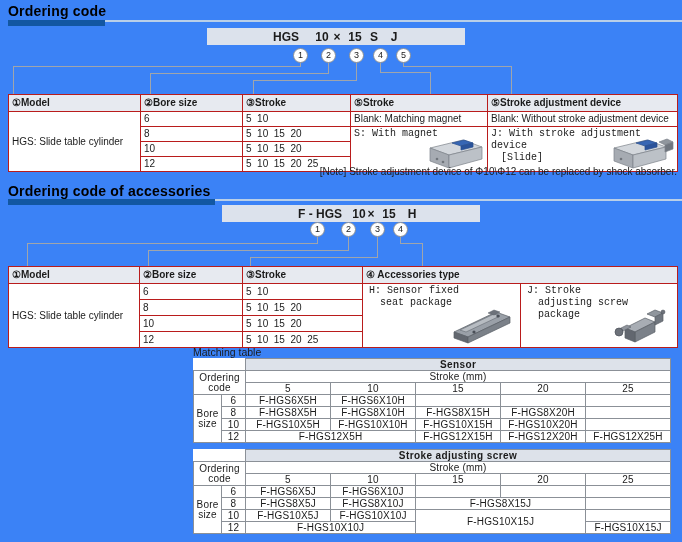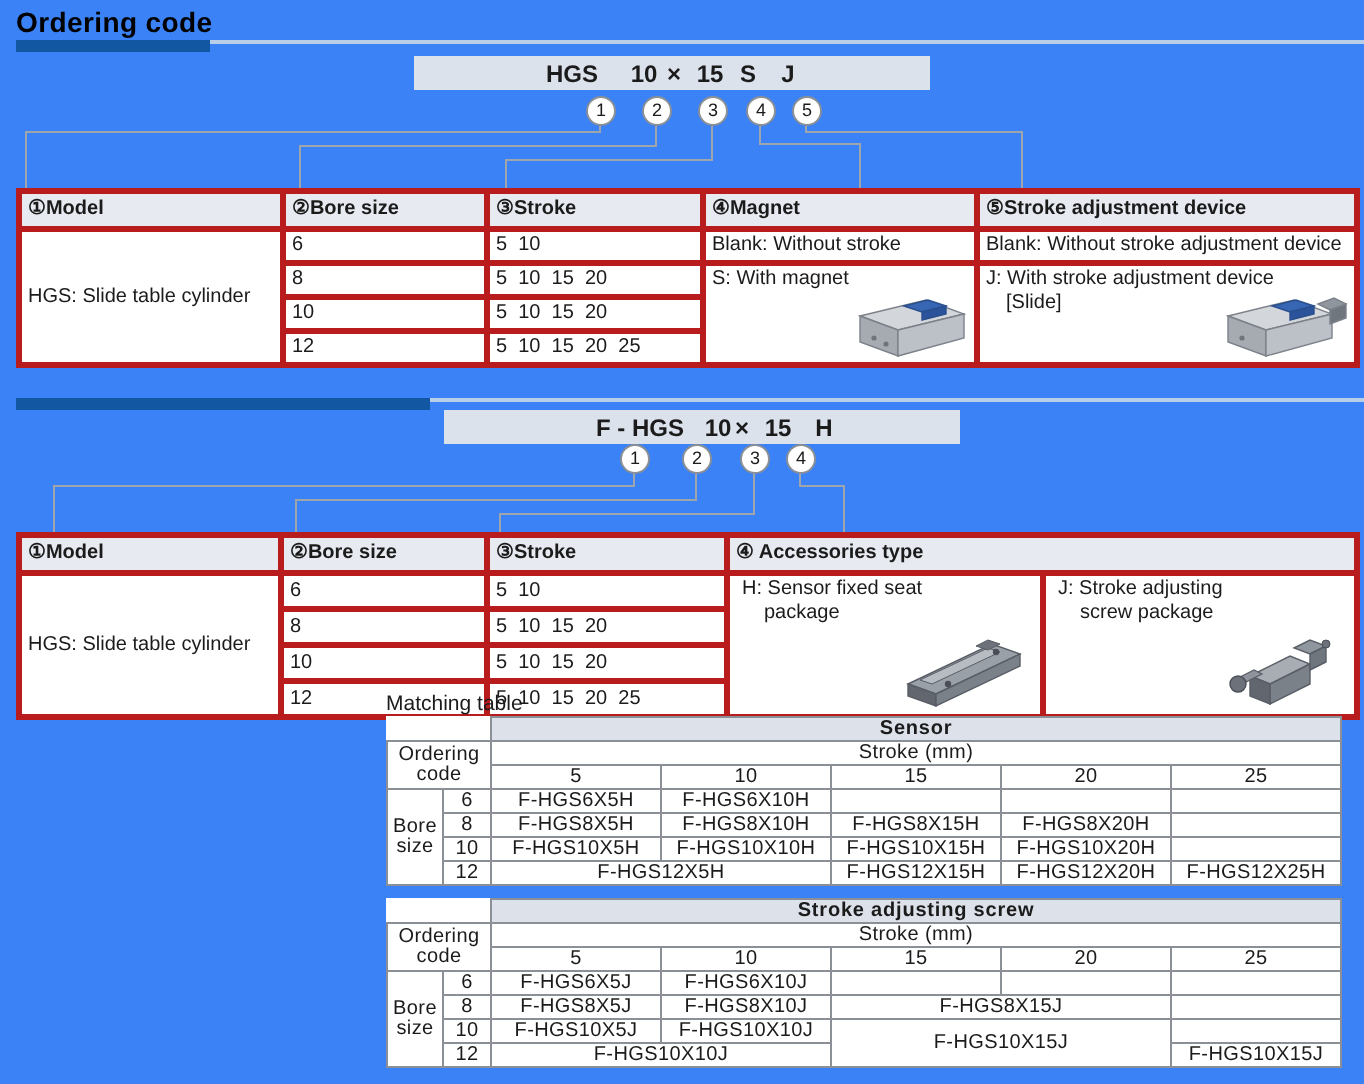--- a/index.html
+++ b/index.html
@@ -13,30 +13,30 @@
 
   .codebar{background:#dce2ec;height:17px;}
   .codepart{position:absolute;top:2px;font-size:12px;font-weight:bold;text-align:center;white-space:nowrap;}
 
   .circle{position:absolute;width:13px;height:13px;border:1px solid #8a8f96;border-radius:50%;
           background:#fff;font-size:9px;line-height:13px;text-align:center;font-weight:normal;}
 
   svg.connectors{position:absolute;left:0;top:0;pointer-events:none;}
 
   table{border-collapse:collapse;table-layout:fixed;position:absolute;background:#fff;}
-  .t1 th,.t1 td{border:3px solid #b91c1c;font-size:10px;padding:1px 3px;vertical-align:middle;
+  .t1 th,.t1 td{border:1px solid #b91c1c;font-size:10px;padding:1px 3px;vertical-align:middle;
                 overflow:hidden;line-height:12px;}
   .t1 th{background:#e7eaf0;text-align:left;font-weight:bold;height:14px;}
   .t1 td{height:11px;}
   .t1{border:1px solid #666c73;}
   .t2 td{height:13px;}
   .model-cell{padding-left:5px;margin-left:24px;}
   .stroke-cell{white-space:pre;}
   .dash{border-bottom-style:dashed !important;}
-  .img-cell{position:relative;vertical-align:top !important;}
+  .img-cell{position:relative;vertical-align:top !important;font-family:Liberation Mono, monospace;}
   .img-cell .pic{position:absolute;right:2px;bottom:1px;}
   .note-line{margin-left:10px;}
   .acc-text{width:96px;padding-left:14px;text-indent:-11px;line-height:12px;}
 
   .note{font-size:10px;text-align:right;white-space:nowrap;}
   .mt-label{font-size:10.5px;}
 
   .mt td{border:1px solid #8b9097;font-size:10px;text-align:center;padding:0 2px;line-height:11px;
          overflow:hidden;letter-spacing:.2px;}
   .mt .ghost{border:none;background:#fff;}
@@ -88,28 +88,28 @@
         <col style="width:102px">
         <col style="width:108px">
         <col style="width:137px">
         <col style="width:190px">
       </colgroup>
     <tbody>
         <tr>
       <th>①Model</th>
       <th>②Bore size</th>
       <th>③Stroke</th>
-      <th>④Magnet</th>
+      <th>⑤Stroke</th>
       <th>⑤Stroke adjustment device</th>
     </tr>
     <tr>
       <td rowspan="4" class="model-cell">HGS: Slide table cylinder</td>
       <td>6</td>
       <td class="stroke-cell">5  10</td>
-      <td class="dash">Blank: Without stroke</td>
+      <td class="dash">Blank: Matching magnet</td>
       <td class="dash">Blank: Without stroke adjustment device</td>
     </tr>
     <tr>
       <td>8</td>
       <td class="stroke-cell">5  10  15  20</td>
       <td rowspan="3" class="img-cell">
         <div>S: With magnet</div>
         <svg class="pic" width="58" height="34" viewBox="0 0 58 34">
           <polygon points="3,12 36,4 55,11 22,19" fill="#d3d7dc" stroke="#7d828a" stroke-width="0.7"></polygon>
           <polygon points="3,12 22,19 22,32 3,25" fill="#a6abb2" stroke="#7d828a" stroke-width="0.7"></polygon>
@@ -139,21 +139,23 @@
       <td>10</td>
       <td class="stroke-cell">5  10  15  20</td>
     </tr>
     <tr>
       <td>12</td>
       <td class="stroke-cell">5  10  15  20  25</td>
     </tr>
   </tbody>
     </table>
 
-
+  <div class="abs note" style="right:5px;top:166px">[Note] Stroke adjustment device of Φ10\Φ12 can be replaced by shock absorber.</div>
+
+  <div class="abs sec-title" style="left:8px;top:183px">Ordering code of accessories</div>
   <div class="abs bar-dark" style="left:8px;top:199px;width:207px"></div>
   <div class="abs bar-light" style="left:215px;top:199px;width:467px"></div>
 
   <div class="abs codebar" style="left:222px;top:205px;width:258px">
     <span class="codepart" style="left:58px;width:80px">F - HGS</span>
     <span class="codepart" style="left:127px;width:20px">10</span>
     <span class="codepart" style="left:143px;width:12px">×</span>
     <span class="codepart" style="left:157px;width:20px">15</span>
     <span class="codepart" style="left:180px;width:20px">H</span>
   </div>

